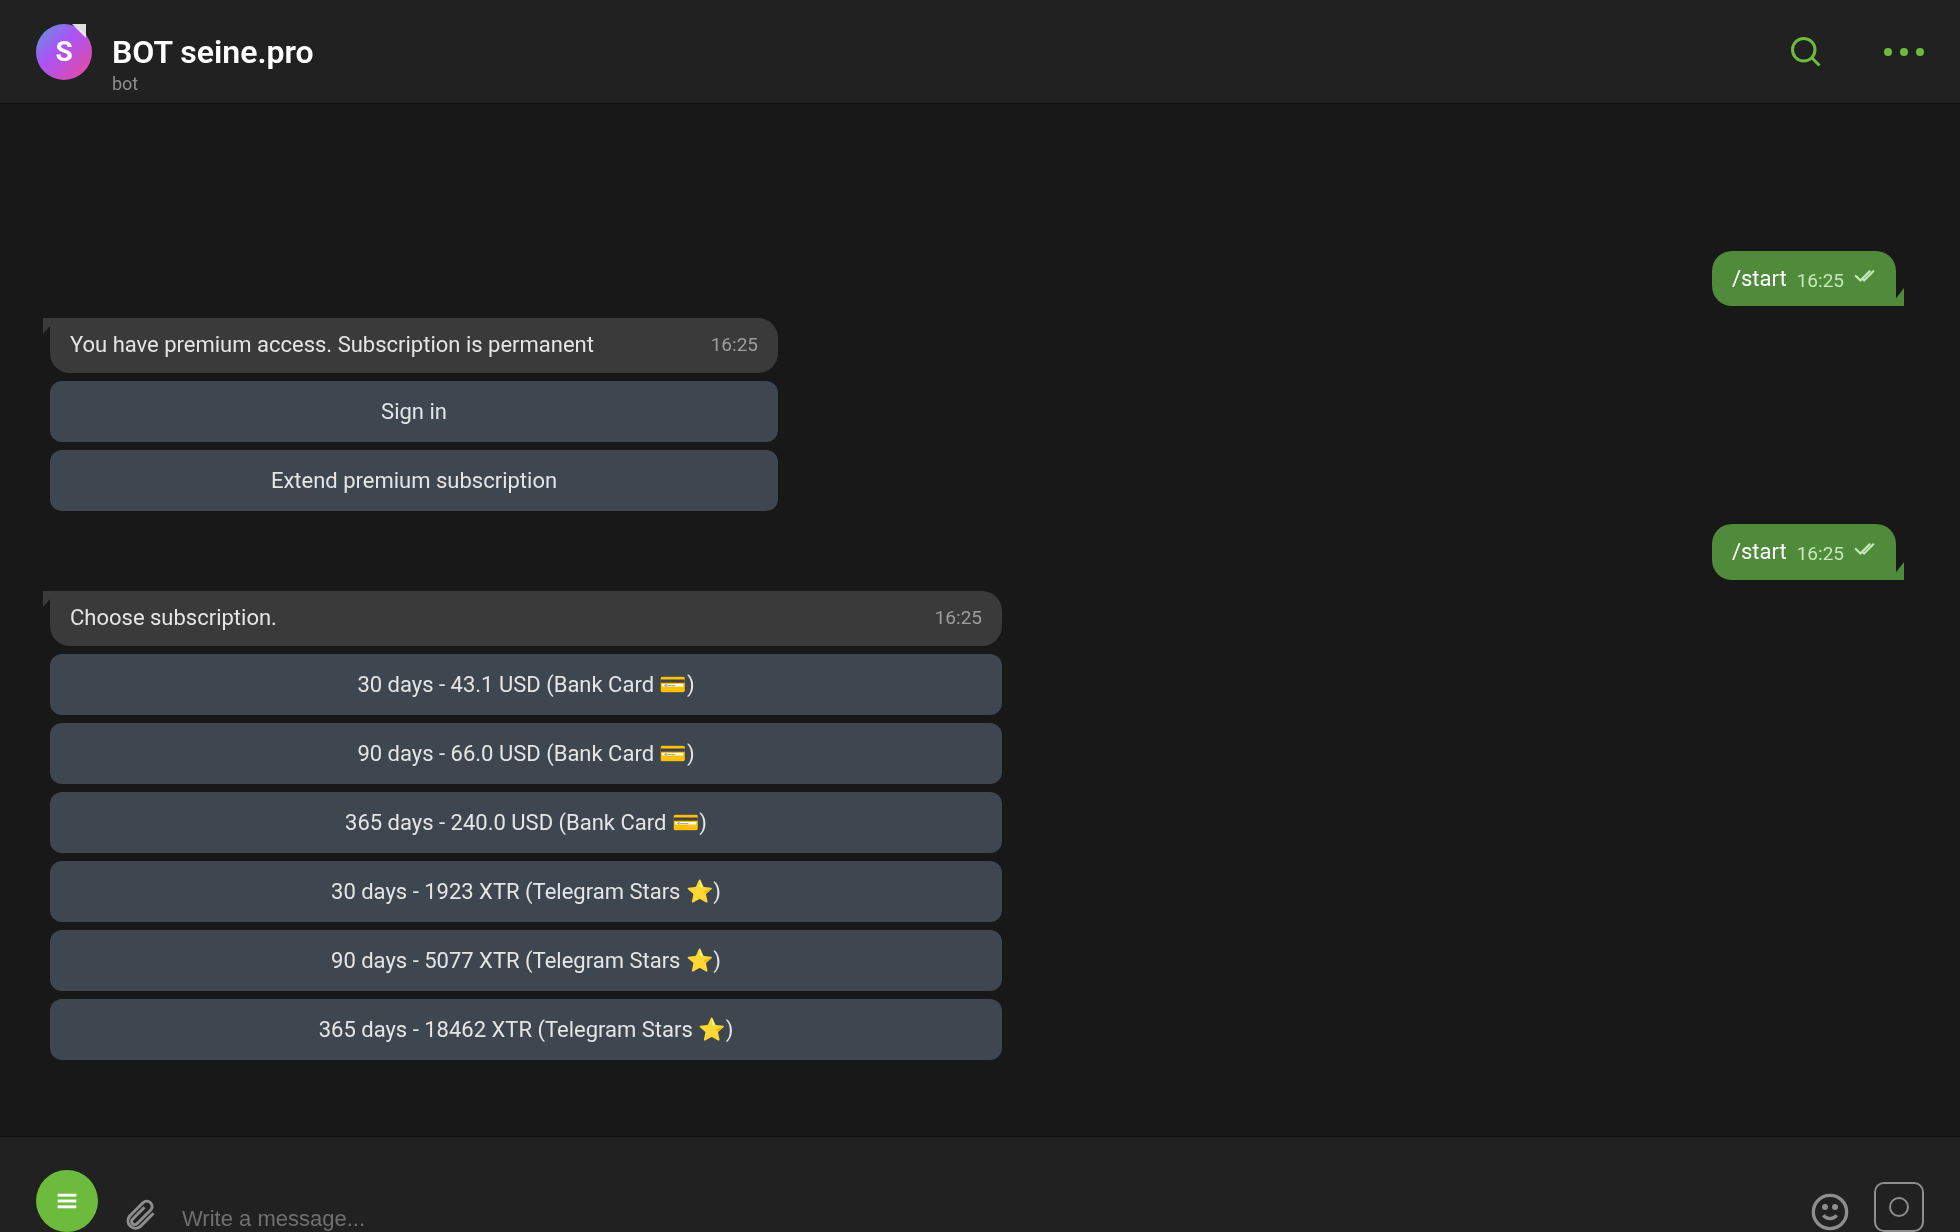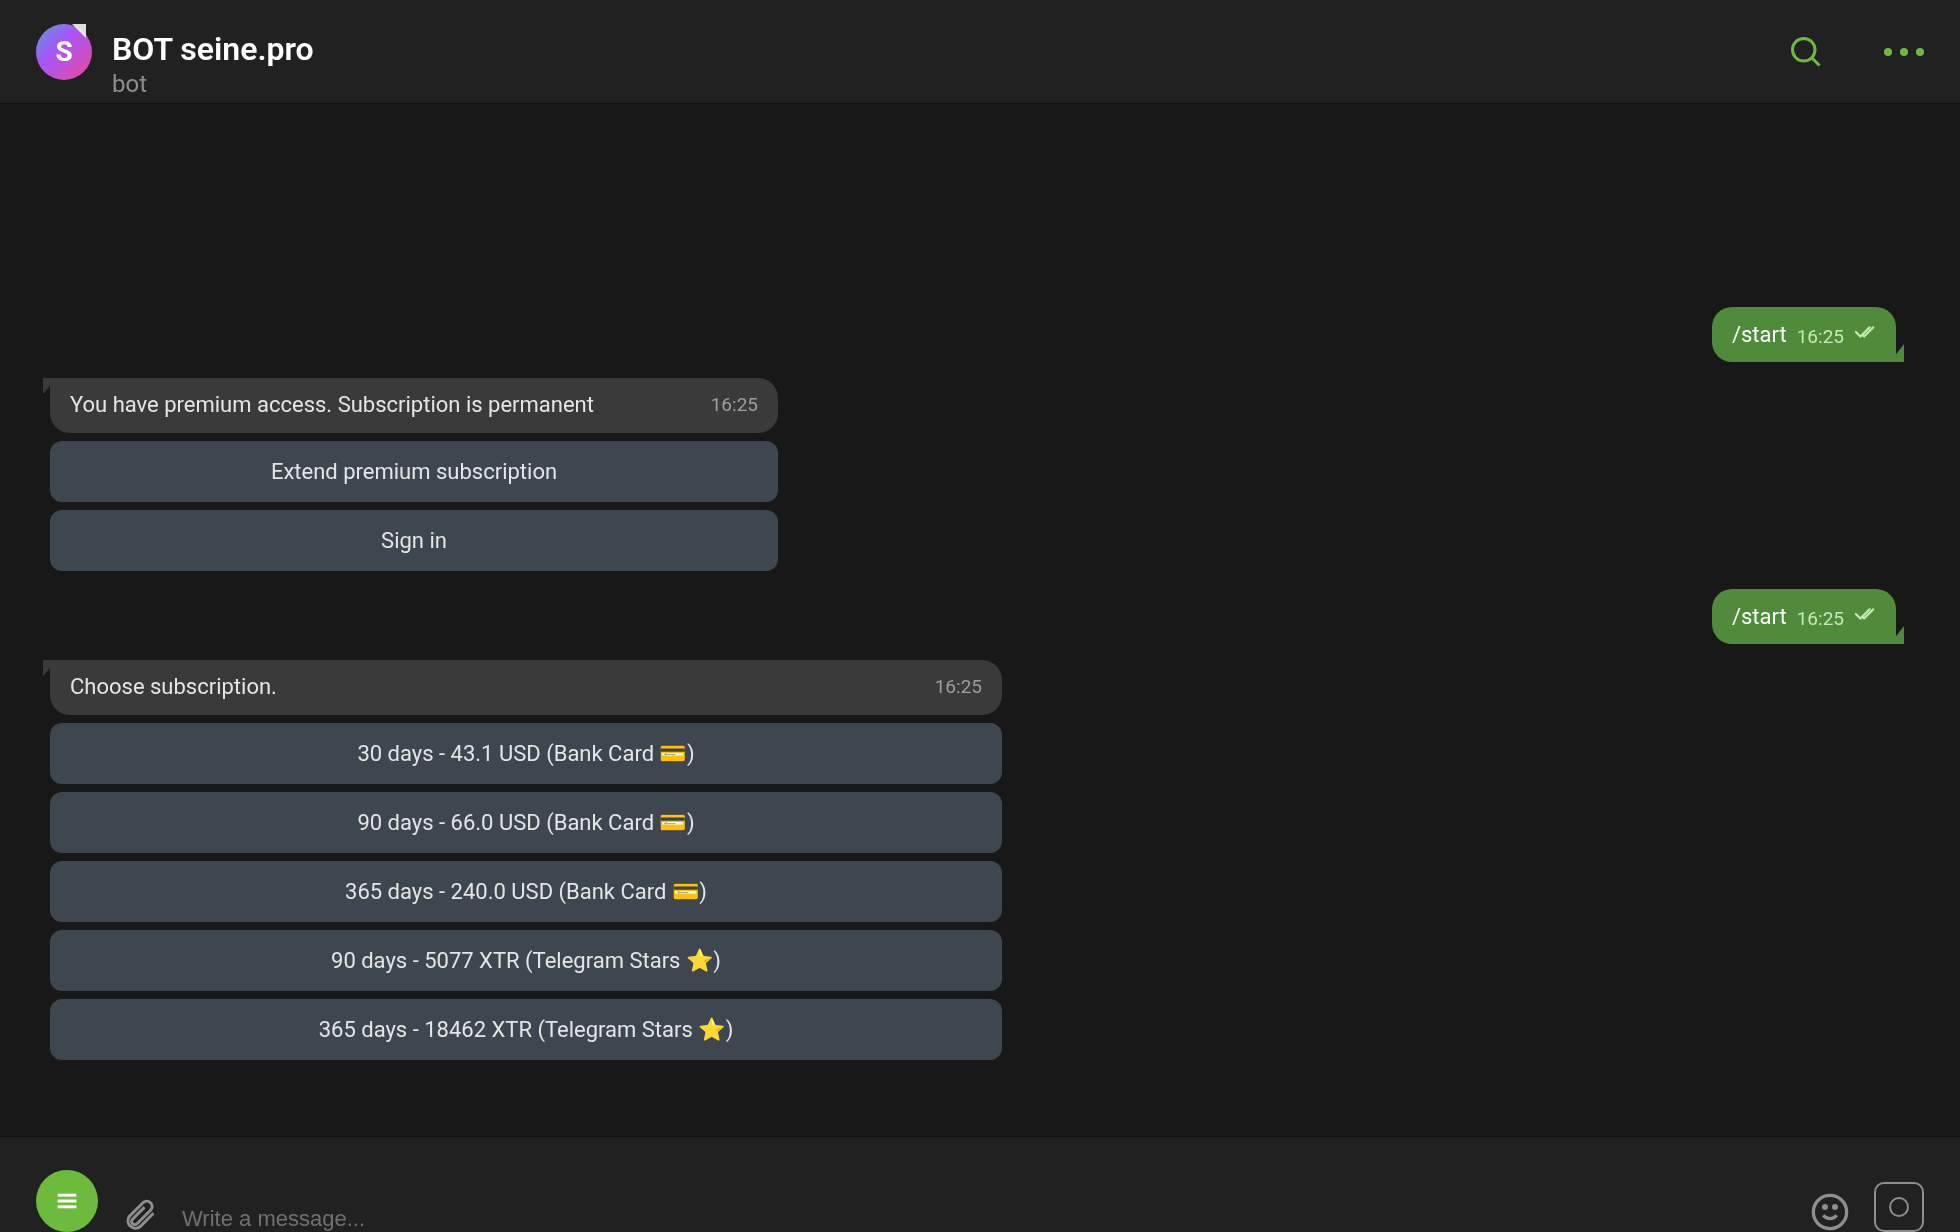--- a/index.html
+++ b/index.html
@@ -48,21 +48,21 @@
     position:absolute;
     top:0; right:6px;
     width:0;height:0;
     border-style:solid;
     border-width:0 14px 14px 0;
     border-color: transparent #fff transparent transparent;
     opacity:0.85;
   }
   .title-block { margin-left: 20px; flex:1; }
   .title { font-size: 32px; font-weight:600; color:#fff;margin-top:24px; }
-  .subtitle { font-size: 24px; color:#8e8e8e; margin-top:2px; }
+  .subtitle { font-size: 18px; color:#8e8e8e; margin-top:2px; }
   .header-icons { display:flex; gap:60px; align-items:center; }
   .icon-btn { cursor:pointer; display:flex; align-items:center; justify-content:center; }
   .search-icon svg { width:36px; height:36px; stroke:#6cbb3c; stroke-width:2; fill:none; }
   .more-icon { display:flex; gap:8px; }
   .more-icon span { width:8px; height:8px; border-radius:50%; background:#6cbb3c; }
   
   .chat-area {
     flex:1;
     position:relative;
     overflow:hidden;
@@ -229,22 +229,22 @@
 
     <div class="msg-row left bot-group first">
       <div class="in-narrow">
         <div class="bubble in">
           <span class="bubble-tail-left"></span>
           <div class="in-bubble-body">
             <span class="text">You have premium access. Subscription is permanent</span>
             <span class="time">16:25</span>
           </div>
         </div>
+        <div class="kb-btn">Sign in</div>
         <div class="kb-btn">Extend premium subscription</div>
-        <div class="kb-btn">Sign in</div>
       </div>
     </div>
 
     <div class="spacer"></div>
 
     <div class="msg-row right">
       <div class="bubble out">
         <span>/start</span>
         <span class="time">16:25</span>
         <span class="check-icon">
@@ -264,20 +264,21 @@
         <div class="bubble in">
           <span class="bubble-tail-left"></span>
           <div class="in-bubble-body">
             <span class="text">Choose subscription.</span>
             <span class="time">16:25</span>
           </div>
         </div>
         <div class="kb-btn">30 days - 43.1 USD (Bank Card 💳)</div>
         <div class="kb-btn">90 days - 66.0 USD (Bank Card 💳)</div>
         <div class="kb-btn">365 days - 240.0 USD (Bank Card 💳)</div>
+        <div class="kb-btn">30 days - 1923 XTR (Telegram Stars ⭐)</div>
         <div class="kb-btn">90 days - 5077 XTR (Telegram Stars ⭐)</div>
         <div class="kb-btn">365 days - 18462 XTR (Telegram Stars ⭐)</div>
       </div>
     </div>
 
   </div>
 </div>
 
 <div class="input-bar">
   <div class="menu-btn">

